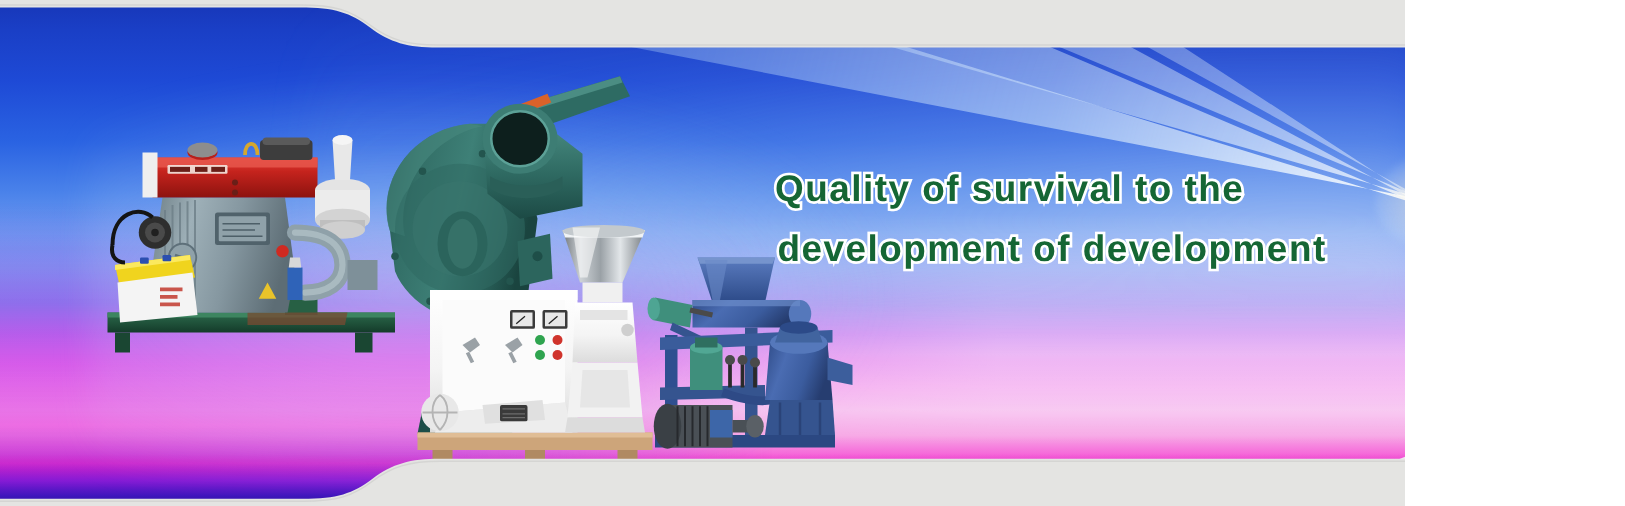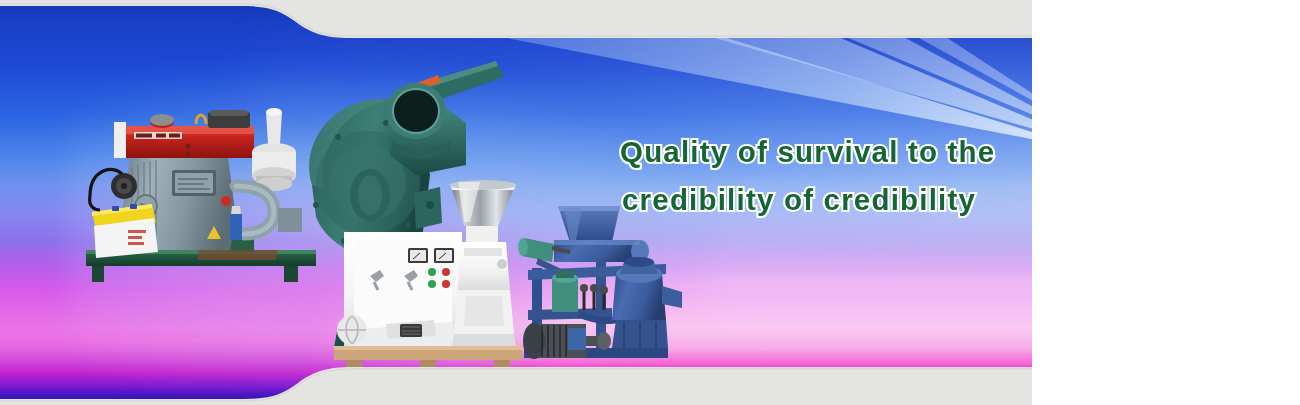--- a/index.html
+++ b/index.html
@@ -1,20 +1,20 @@
 <!DOCTYPE html>
 <html><head>
 <meta charset="utf-8">
 <style>
   html,body{margin:0;padding:0;background:#ffffff;}
   body{font-family:"Liberation Sans",sans-serif;}
 
   #banner{
     position:relative;
-    width:1032px;height:405px;
+    width:1124px;height:405px;
     overflow:hidden;
     background:#1b3fc4;
   }
 
   
   .sky{
     position:absolute;inset:0;
     background:
       linear-gradient(to bottom,
         #1736b8 0%,
@@ -634,21 +634,21 @@
           <path d="M54 143 L54 175"></path>
       </g>
       <path d="M56 146 L74 146 L74 168 L56 168 Z" fill="#3d66a8"></path>
       <path d="M74 154 L92 154 L92 164 L74 164 Z" fill="#4a5056"></path>
       <ellipse cx="92" cy="159" rx="7" ry="9" fill="#5a6066"></ellipse>
     </svg>
   </div>
 
   <div class="headline">
     <span class="ln ln1">Quality of survival to the</span>
-    <span class="ln ln2">credibility of credibility</span>
+    <span class="ln ln2">development of development</span>
   </div>
 
   <div class="beam-glow"></div>
 
   <svg class="swoosh top" viewBox="0 0 1300 50" preserveAspectRatio="none">
     <path d="M0 0 L1300 0 L1300 8 C 1260 8, 1250 12, 1232 24 C 1216 35, 1202 38, 1180 38
              L 350 38 C 326 38, 312 34, 296 22 C 280 10, 268 6, 240 6 L 0 6 Z" fill="#e4e4e2"></path>
     <path d="M0 4 L240 4 C 268 4, 280 8, 296 20 C 312 32, 326 36, 350 36 L 1180 36
              C 1202 36, 1216 33, 1232 22 C 1250 10, 1260 6, 1300 6" fill="none" stroke="#c9c9c7" stroke-width="1.2" opacity=".55"></path>
   </svg>

